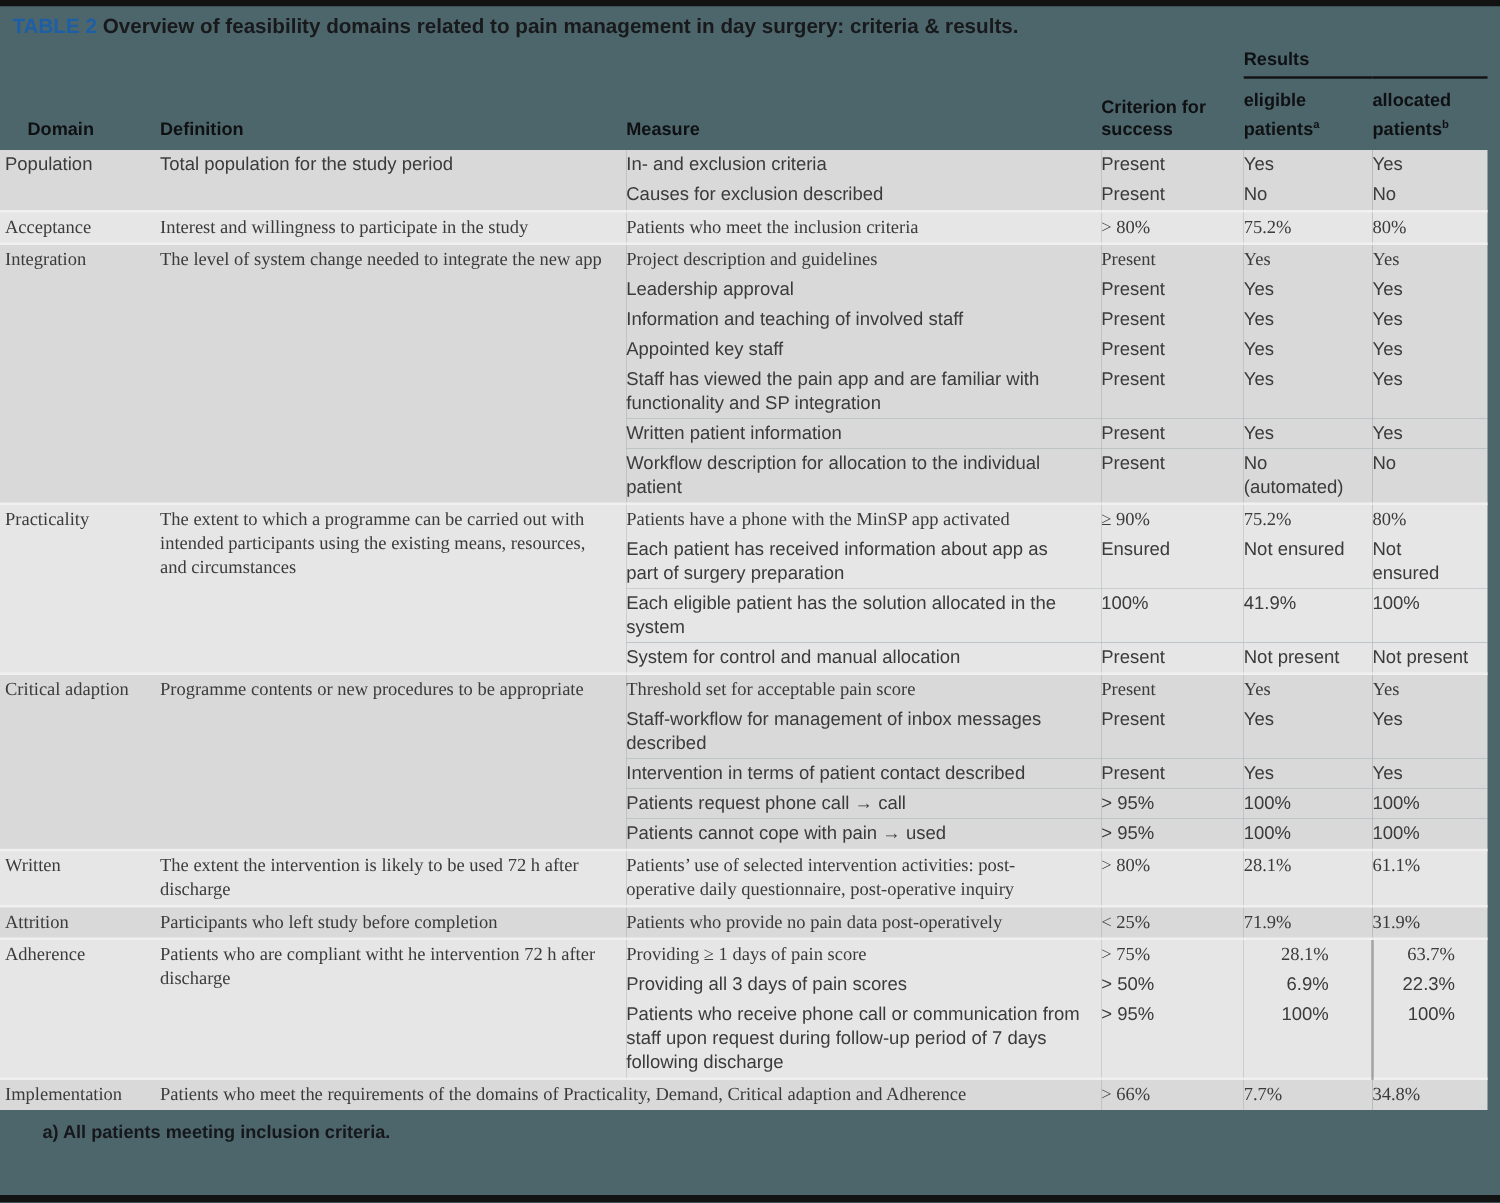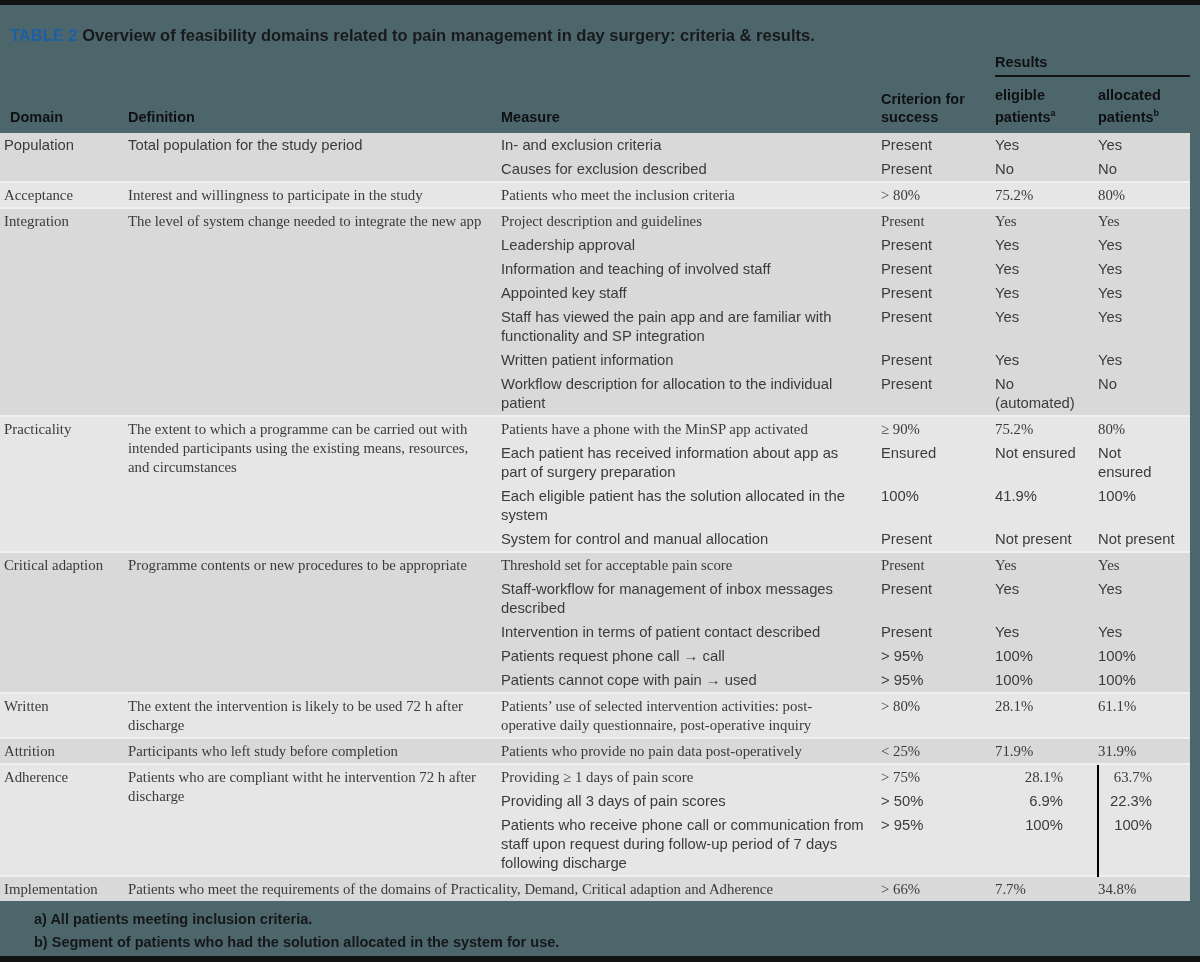--- a/index.html
+++ b/index.html
@@ -8,21 +8,21 @@
     background: #4d666c;
     font-family: "Liberation Sans", "DejaVu Sans", sans-serif;
     position: relative;
     overflow: hidden;
   }
   .bar { position: absolute; left: 0; width: 1200px; background: #121212; }
   .bar-top { top: 0; height: 5px; }
   .bar-bottom { bottom: 0; height: 6px; }
 
   .title-block {
-    padding: 24px 10px 0 10px;
+    padding: 10px 10px 0 10px;
     max-width: 810px;
     font-size: 16.5px;
     font-weight: 700;
     line-height: 23px;
     color: #17191b;
   }
   .table-label { color: #1d5fa7; }
 
   table.feas {
     border-collapse: collapse;
@@ -39,42 +39,42 @@
 
   thead th {
     text-align: left;
     vertical-align: bottom;
     font-size: 14.5px;
     font-weight: 700;
     color: #0e1012;
     padding: 0 14px 7px 0;
     line-height: 18px;
   }
-  thead th.first { padding-left: 10px; }
+  thead th.first { padding-left: 22px; }
   thead th.results-head {
     vertical-align: bottom;
     border-bottom: 2px solid #141414;
     padding: 0 8px 4px 0;
   }
   thead tr.labels th { padding-top: 9px; }
   thead sup { font-size: 9px; }
 
   tbody td {
     vertical-align: top;
     font-size: 14.8px;
     line-height: 19px;
     color: #3b3b3c;
     padding: 3px 14px 2px 0;
   }
   tbody td.domain-cell { padding-left: 4px; }
   tr.shade-dark  td { background: #d9d9da; }
   tr.shade-light td { background: #e6e6e7; }
   tr.group-start td { border-top: 2px solid #f0f0f0; font-family: Liberation Serif, serif; }
   td.num-right.eligible-cell  { text-align: right; padding-right: 34px; }
-  td.num-right.allocated-cell { text-align: right; padding-right: 38px; border-left: 2px solid #000000; }
+  td.num-right.allocated-cell { text-align: right; padding-right: 26px; border-left: 2px solid #a3a3a3; }
 
   .footnotes {
     padding: 7px 10px 0 2px;
     font-size: 14.5px;
     font-weight: 700;
     color: #15171a;
     line-height: 23px;
     margin-left: 32px;
   }
 </style>
@@ -282,16 +282,15 @@
         <td class="definition-cell" rowspan="1" colspan="2">Patients who meet the requirements of the domains of Practicality, Demand, Critical adaption and Adherence</td>
         <td class="criterion-cell">&gt; 66%</td>
         <td class="eligible-cell">7.7%</td>
         <td class="allocated-cell">34.8%</td>
       </tr>
     </tbody>
 </table>
 
 <div class="footnotes">
   <div>a) All patients meeting inclusion criteria.</div>
-  <div>b) Segment of patients who had the solution allocated in the system for use.</div>
 </div>
 
 <div class="bar bar-bottom"></div>
 
 </body></html>

